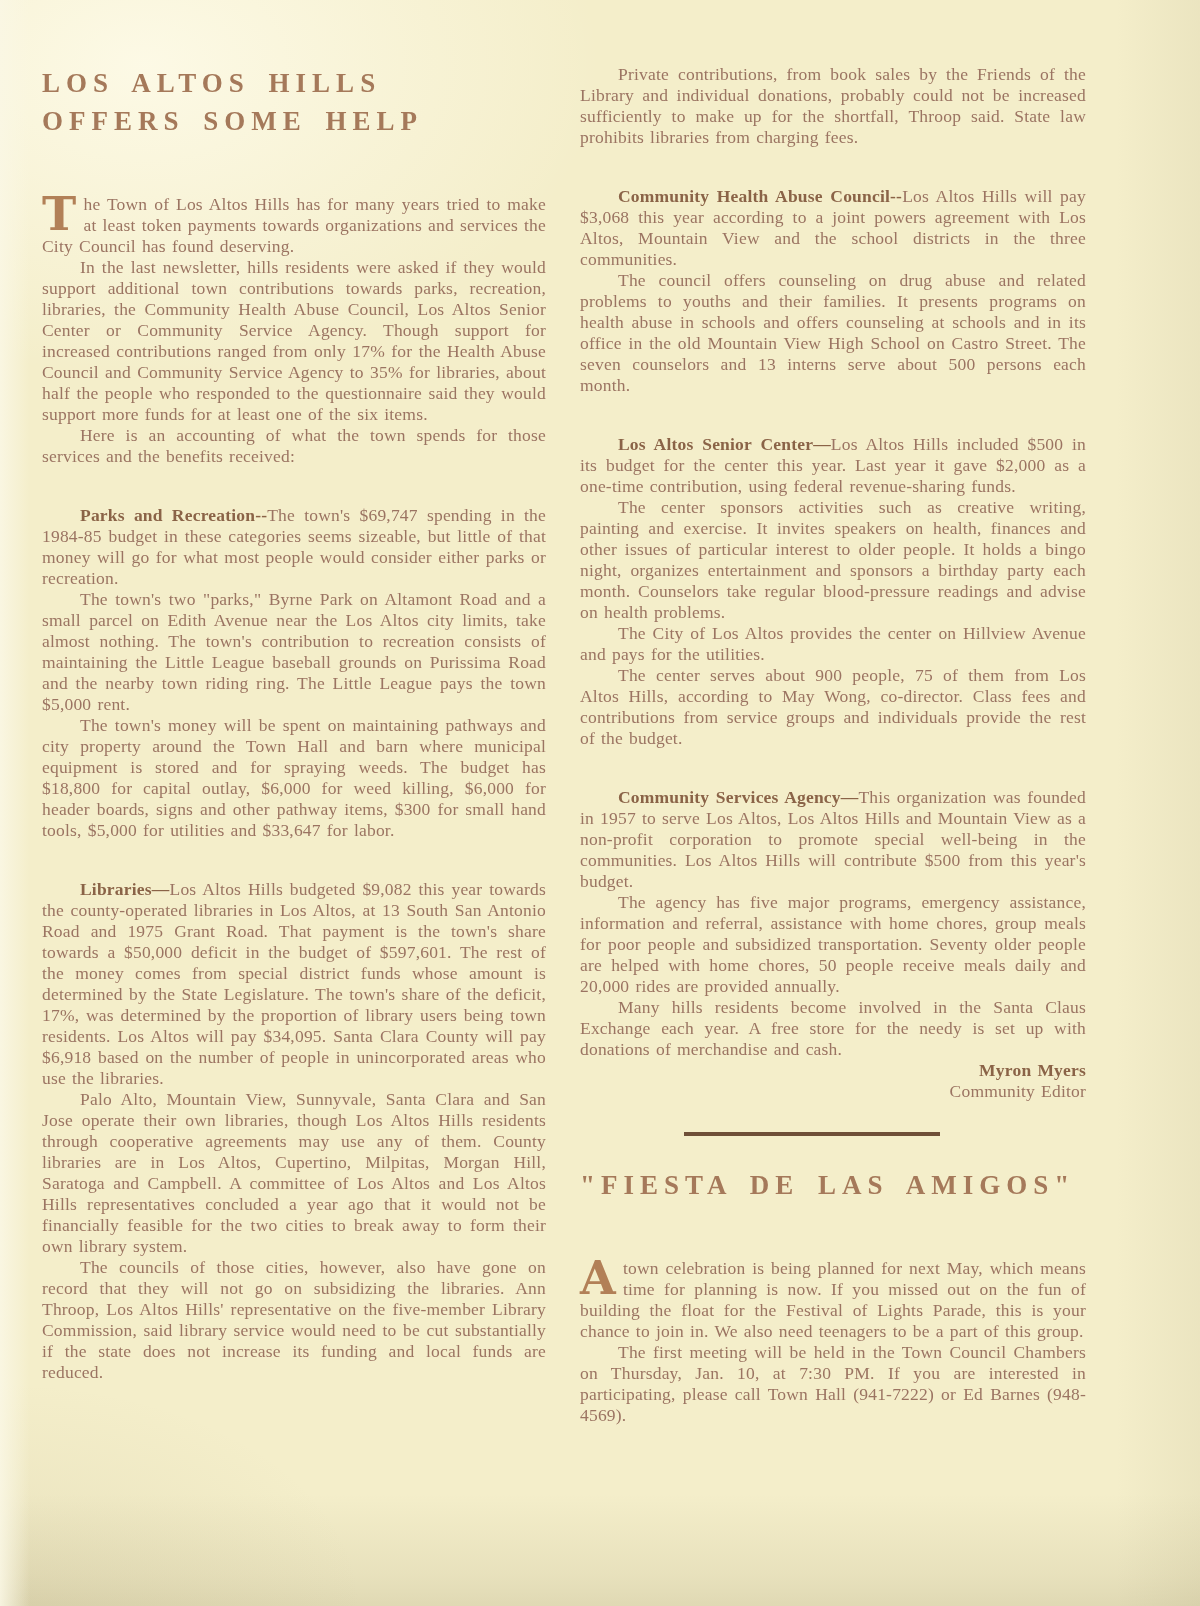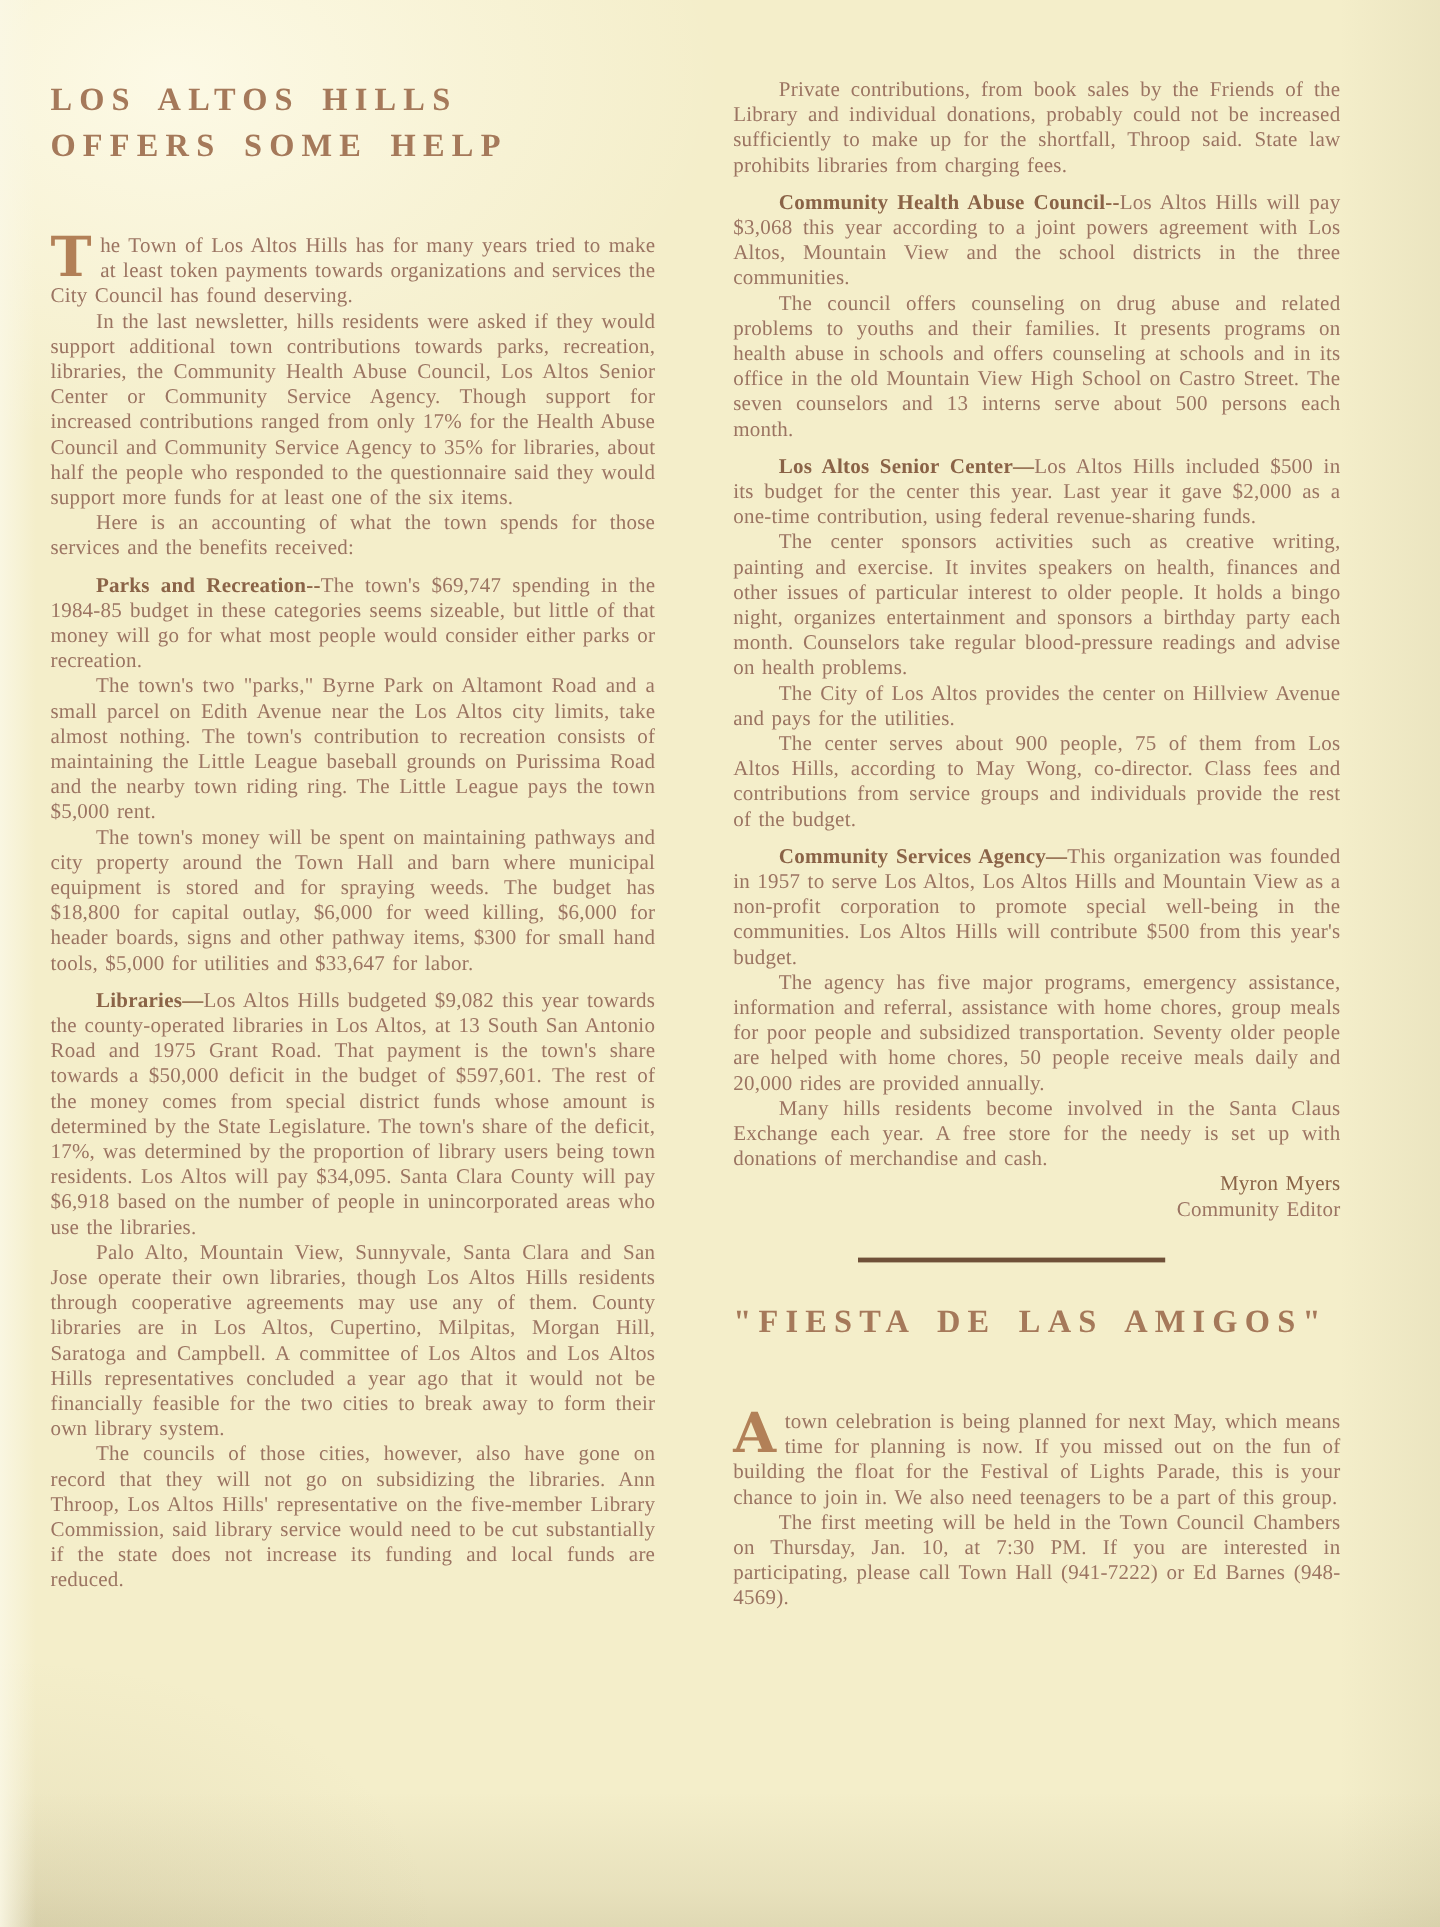--- a/index.html
+++ b/index.html
@@ -25,60 +25,60 @@
   .col {
     position: absolute;
     top: 0;
     text-align: justify;
     font-size: 17.5px;
     line-height: 21px;
     letter-spacing: 0.2px;
     word-spacing: 1.5px;
   }
   .col-left  { left: 42px;  width: 504px; padding-top: 64px; }
-  .col-right { left: 611px; width: 506px; padding-top: 64px; }
+  .col-right { left: 580px; width: 506px; padding-top: 64px; }
 
   .headline {
     margin: 0 0 54px 0;
     font-weight: 700;
     font-size: 27px;
     line-height: 38px;
     letter-spacing: 6px;
     word-spacing: 6px;
     color: #a5795a;
     text-align: left;
   }
   .headline-2 { margin: 30px 0 54px 0; }
 
   p {
     margin: 0;
     text-indent: 38px;
   }
-  p.sect { margin-top: 10px; }
+  p.sect { margin-top: 38px; }
   p.drop-para { text-indent: 0; }
 
   .lead {
     font-weight: 700;
     color: #8a6347;
   }
   .dropcap {
     float: left;
     font-family: "DejaVu Serif", serif;
     font-weight: 700;
     font-size: 46px;
     line-height: 37px;
     padding: 2px 7px 0 0;
     color: #b28057;
     text-indent: 0;
   }
   .sig {
     text-align: right;
     text-indent: 0;
   }
-  .sig-name { font-weight: 400; color: #8a6347; }
+  .sig-name { font-weight: 700; color: #8a6347; }
 
   .divider {
     height: 4px;
     width: 256px;
     margin: 30px 0 0 104px;
     background: #6f5038;
   }
 </style>
 </head>
 <body>

